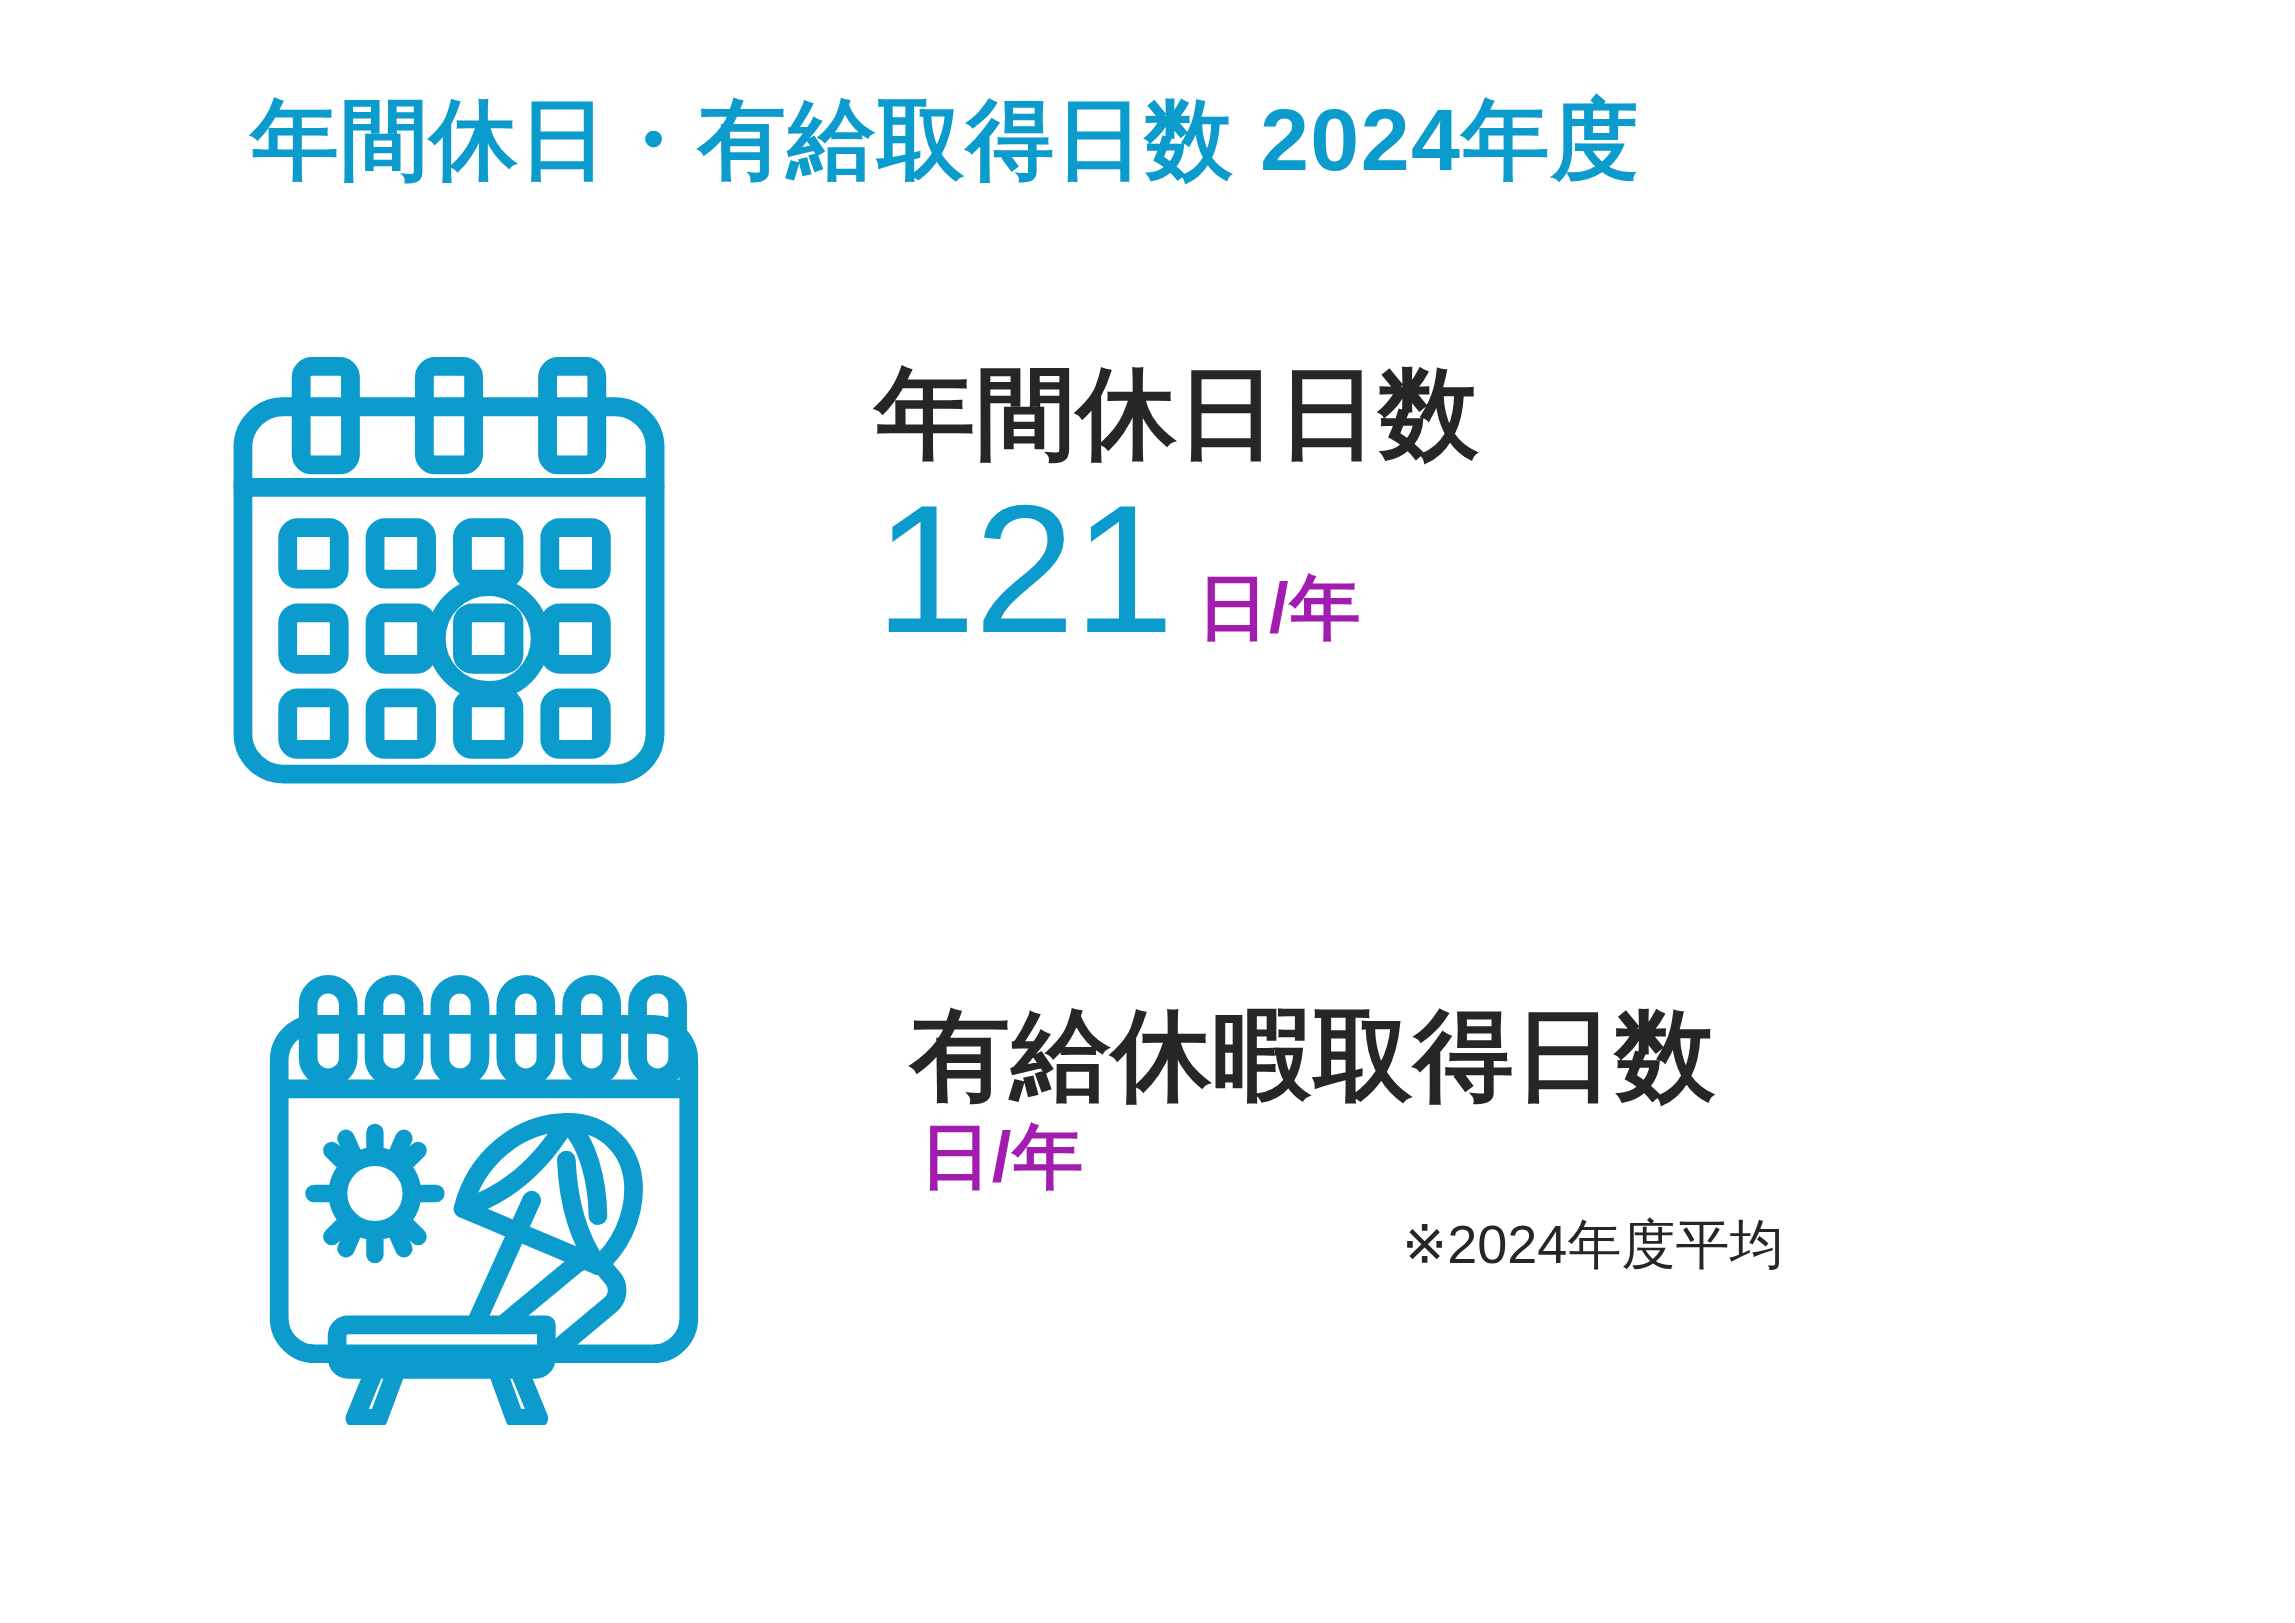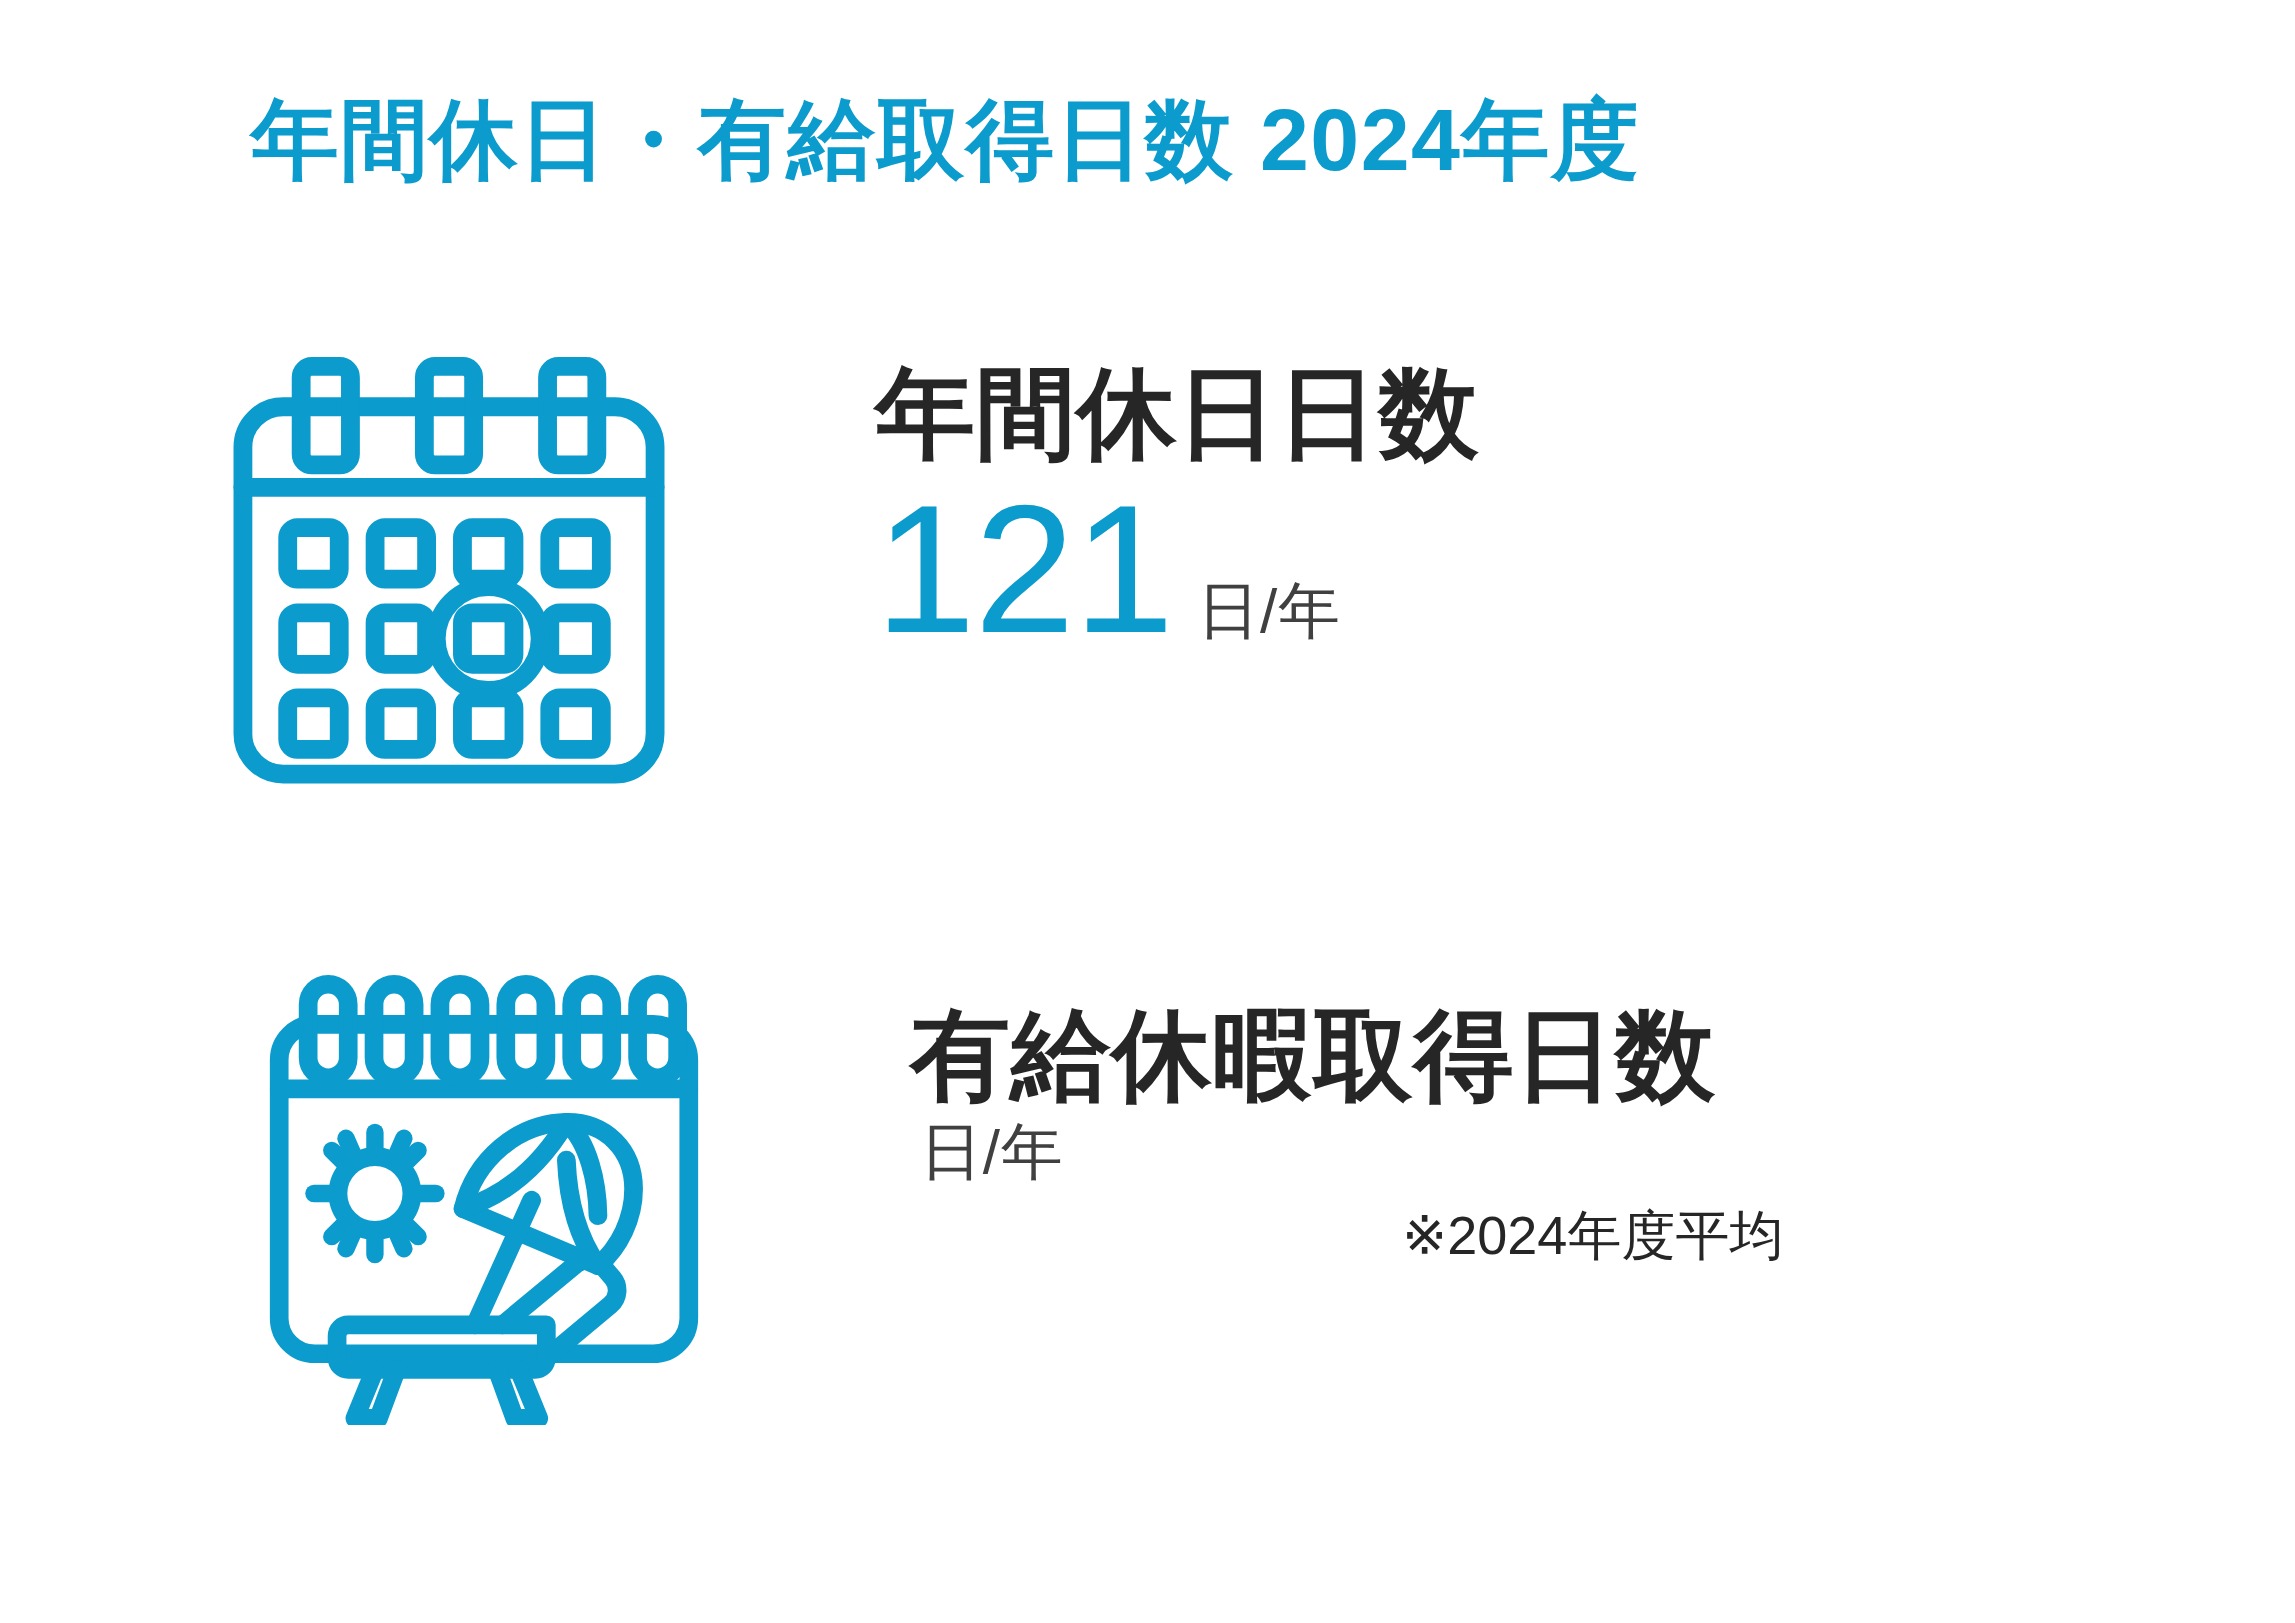--- a/index.html
+++ b/index.html
@@ -80,23 +80,23 @@
     white-space: nowrap;
   }
   .value-num {
     color: #0b9bcd;
     font-size: 181px;
     font-weight: 400;
     line-height: 1.0;
     letter-spacing: -1.4px;
   }
   .value-unit {
-    color: #404040;
-    font-size: 62px;
-    font-weight: 400;
+    color: #a21caf;
+    font-size: 71px;
+    font-weight: 700;
     line-height: 1.0;
     margin-left: 24.6px;
     letter-spacing: 0.7px;
   }
   .value-line.vl-2 .value-unit { margin-left: 10px; }
 
   .stat-note {
     color: #262626;
     font-size: 54px;
     font-weight: 500;

